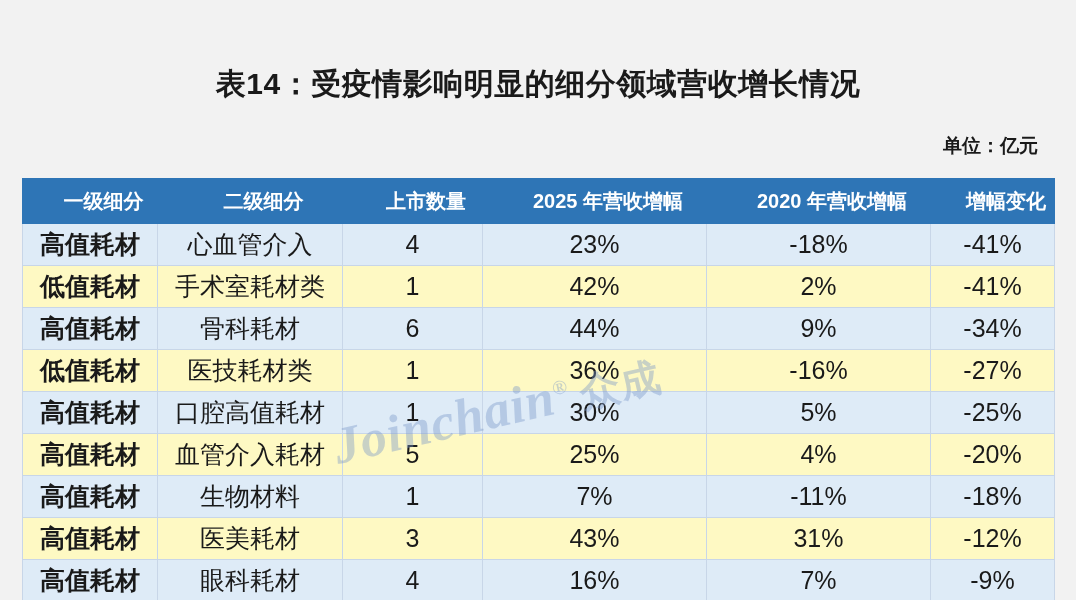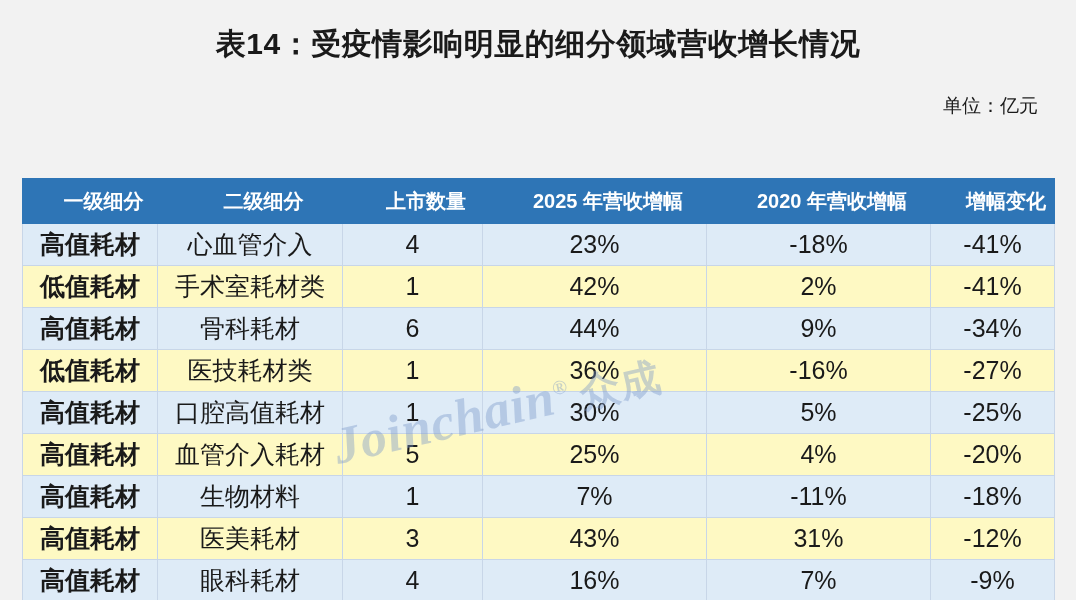--- a/index.html
+++ b/index.html
@@ -18,31 +18,31 @@
     position: relative;
     width: 1076px;
     height: 600px;
     box-sizing: border-box;
   }
   .title {
     text-align: center;
     font-size: 30px;
     font-weight: bold;
     color: #1a1a1a;
-    padding-top: 24px;
+    padding-top: 64px;
     letter-spacing: 0.5px;
     font-family: "Liberation Sans", sans-serif;
   }
   .unit {
     text-align: right;
     font-size: 19px;
     color: #1a1a1a;
     padding-right: 38px;
     padding-top: 28px;
-    font-weight: 400;
+    font-weight: 700;
   }
   .table-wrap {
     position: absolute;
     left: 22px;
     top: 178px;
     width: 1032px;
   }
   table.data {
     border-collapse: collapse;
     width: 1032px;

